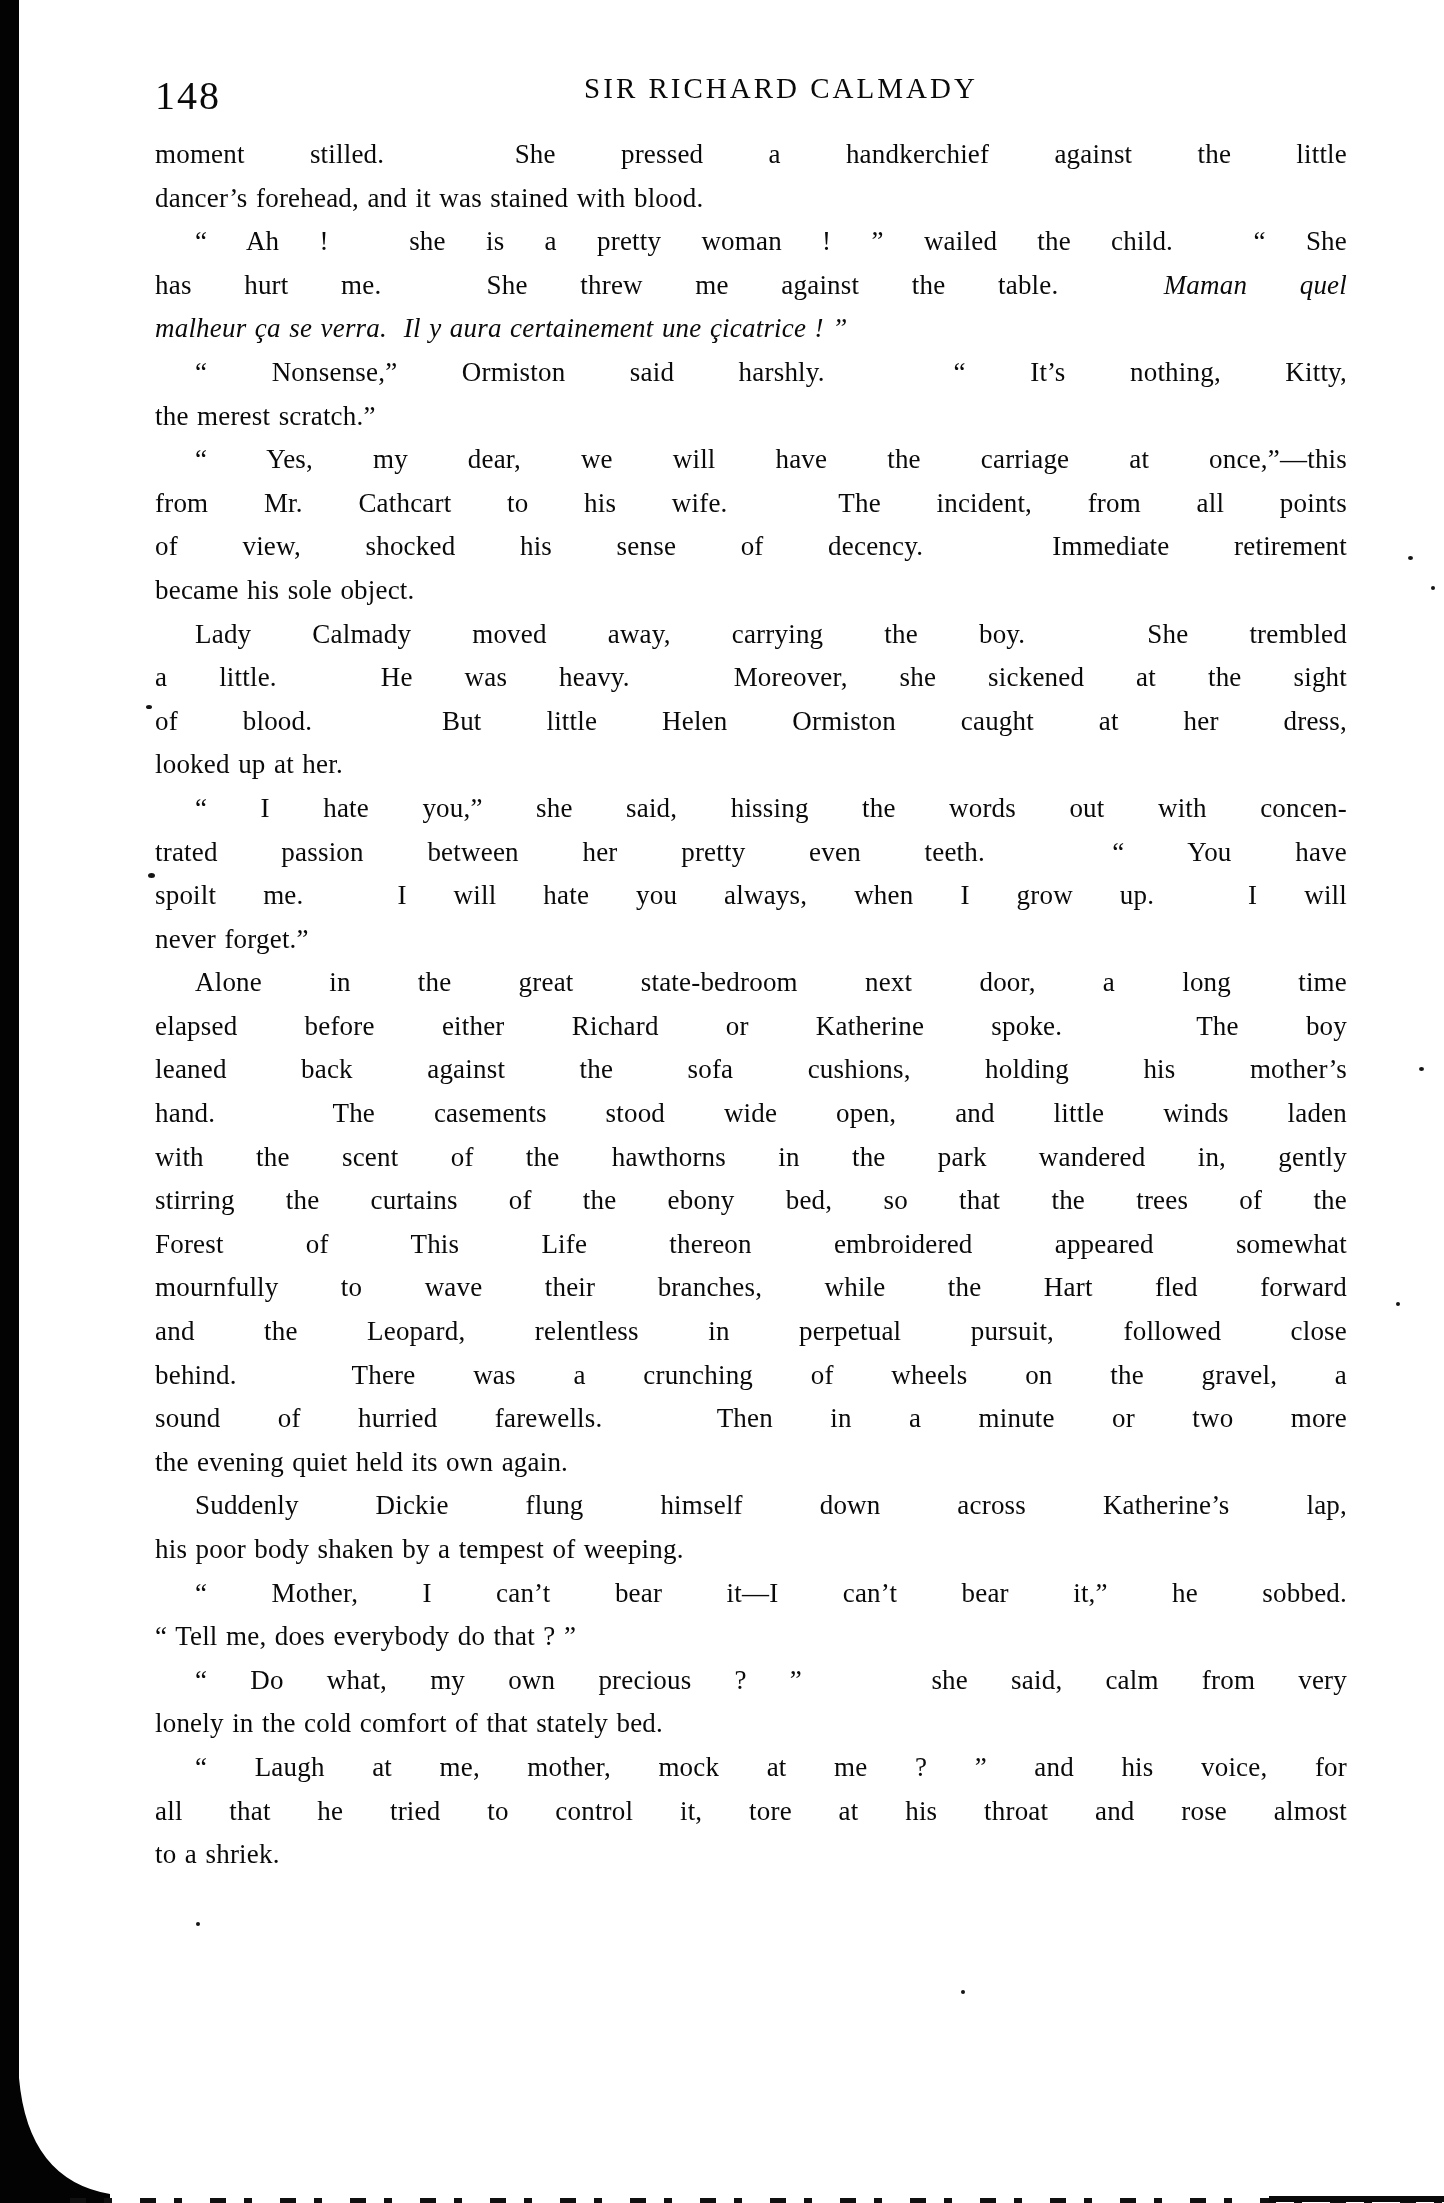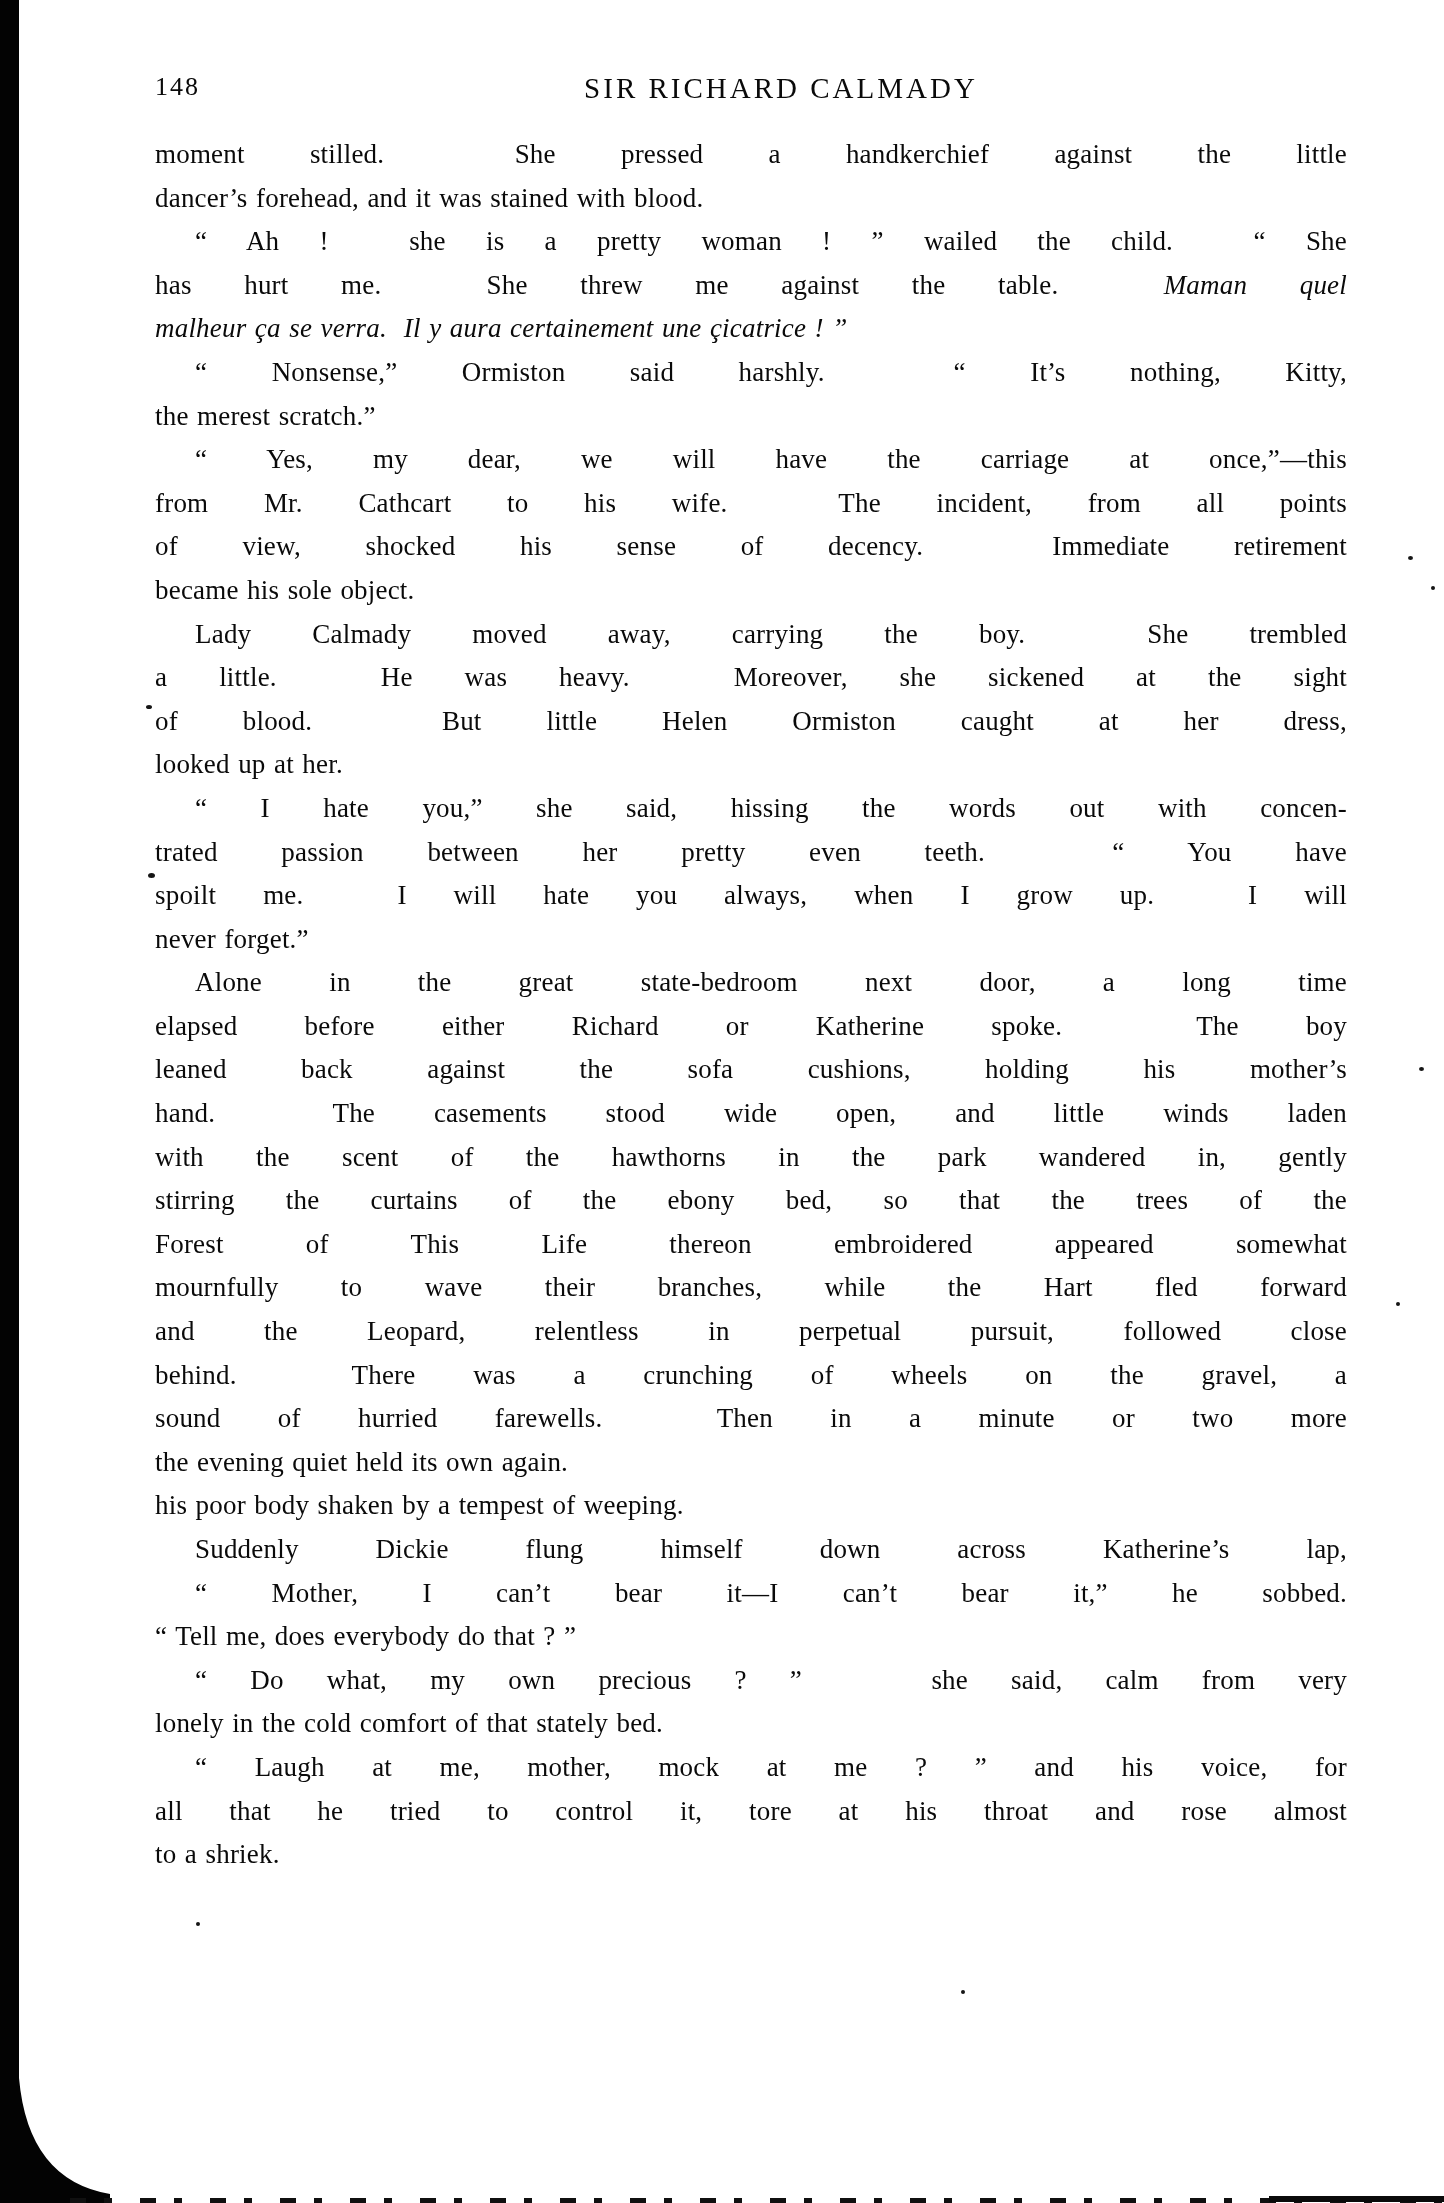--- a/index.html
+++ b/index.html
@@ -53,21 +53,21 @@
   
   .header {
     position: absolute;
     left: 155px; top: 72px;
     width: 1192px;
     height: 46px;
   }
   .page-number {
     position: absolute;
     left: 0; top: 0;
-    font-size: 26px;
+    font-size: 40px;
     letter-spacing: 2px;
   }
   .running-title {
     position: absolute;
     left: 0; right: 0;
     top: 0;
     text-align: center;
     font-size: 29px;
     letter-spacing: 3px;
     text-indent: 60px; 
@@ -143,22 +143,22 @@
       <div class="line fill"><span>leaned back against the sofa cushions, holding his mother’s</span></div>
       <div class="line fill"><span>hand.  The casements stood wide open, and little winds laden</span></div>
       <div class="line fill"><span>with the scent of the hawthorns in the park wandered in, gently</span></div>
       <div class="line fill"><span>stirring the curtains of the ebony bed, so that the trees of the</span></div>
       <div class="line fill"><span>Forest of This Life thereon embroidered appeared somewhat</span></div>
       <div class="line fill"><span>mournfully to wave their branches, while the Hart fled forward</span></div>
       <div class="line fill"><span>and the Leopard, relentless in perpetual pursuit, followed close</span></div>
       <div class="line fill"><span>behind.  There was a crunching of wheels on the gravel, a</span></div>
       <div class="line fill"><span>sound of hurried farewells.  Then in a minute or two more</span></div>
       <div class="line"><span>the evening quiet held its own again.</span></div>
+      <div class="line indent fill"><span>Suddenly Dickie flung himself down across Katherine’s lap,</span></div>
       <div class="line"><span>his poor body shaken by a tempest of weeping.</span></div>
-      <div class="line indent fill"><span>Suddenly Dickie flung himself down across Katherine’s lap,</span></div>
       <div class="line indent fill"><span>“ Mother, I can’t bear it—I can’t bear it,” he sobbed.</span></div>
       <div class="line"><span>“ Tell me, does everybody do that ? ”</span></div>
       <div class="line indent fill"><span>“ Do what, my own precious ? ”   she said, calm from very</span></div>
       <div class="line"><span>lonely in the cold comfort of that stately bed.</span></div>
       <div class="line indent fill"><span>“ Laugh at me, mother, mock at me ? ” and his voice, for</span></div>
       <div class="line fill"><span>all that he tried to control it, tore at his throat and rose almost</span></div>
       <div class="line"><span>to a shriek.</span></div>
     </div>
 
 </div>

